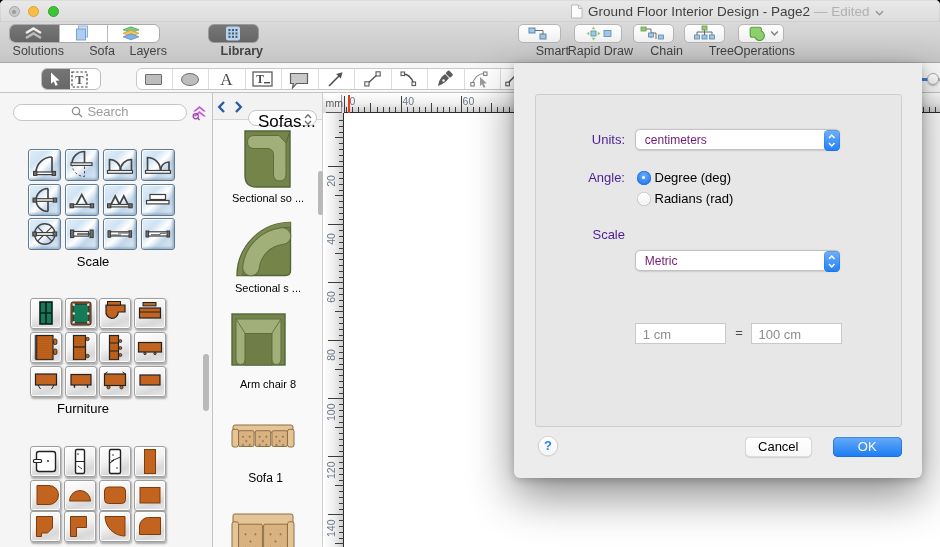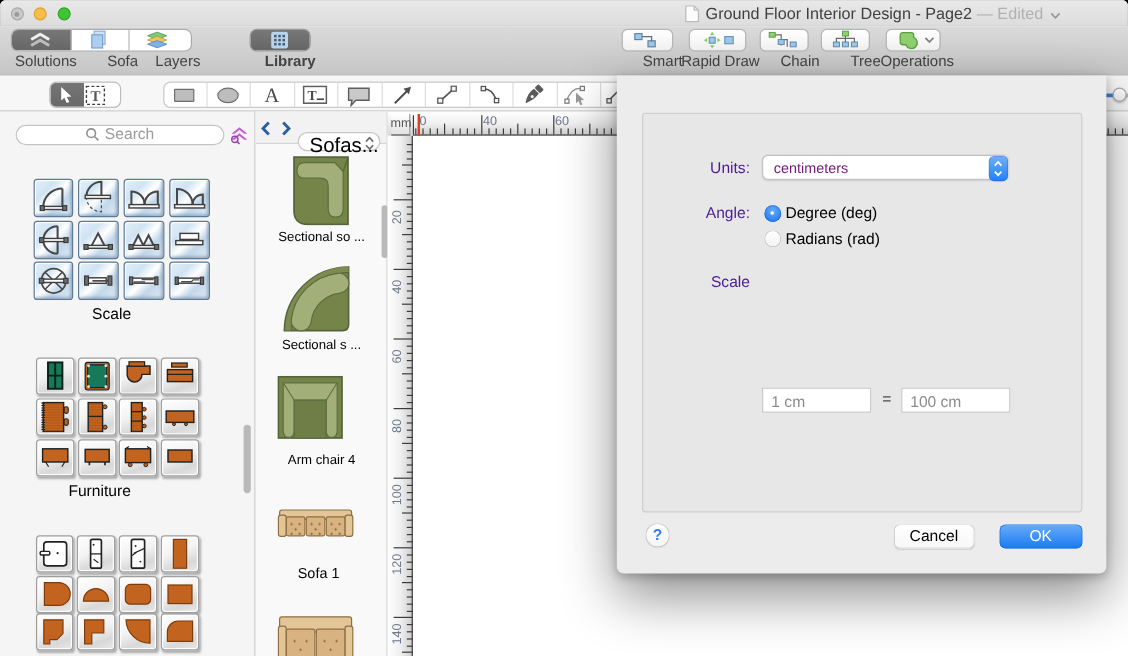--- a/index.html
+++ b/index.html
@@ -530,21 +530,21 @@
 <path d="M17 46.5 A 35.5 35.5 0 0 1 48.5 15" fill="none" stroke="#5e6d41" stroke-width="17.6" stroke-linecap="round"></path>
 <path d="M17 46.5 A 35.5 35.5 0 0 1 48.5 15" fill="none" stroke="#a3af79" stroke-width="15.6" stroke-linecap="round"></path>
 </svg>
 <div class="abs mplabel" style="left:218px;top:282px;width:100px;">Sectional s ...</div>
 <svg class="abs" style="left:231px;top:312.5px;" width="55" height="53" viewBox="0 0 55 53">
 <rect x="1" y="1" width="53" height="51" fill="#75854a" stroke="#55643a" stroke-width="1.4"></rect>
 <path d="M5 6 H50 V45.5 Q50 51.5 45.4 51.5 Q40.8 51.5 40.8 45.5 V20.5 H14.2 V45.5 Q14.2 51.5 9.6 51.5 Q5 51.5 5 45.5 z" fill="#a3af79" stroke="#5e6d41" stroke-width="1"></path>
 <path d="M5 6 L14.2 20.5 M50 6 L40.8 20.5" stroke="#5e6d41" stroke-width="0.9"></path>
 <rect x="14.2" y="20.5" width="26.6" height="31.5" fill="#6f7e46" stroke="#5e6d41" stroke-width="0.9"></rect>
 </svg>
-<div class="abs mplabel" style="left:218px;top:378px;width:100px;">Arm chair 4</div>
+<div class="abs mplabel" style="left:218px;top:378px;width:100px;">Arm chair 8</div>
 <svg class="abs" style="left:231px;top:424px;" width="64" height="24" viewBox="0 0 64 24">
       <rect x="2" y="1" width="60" height="7.68" rx="2" fill="#e3c598" stroke="#8f6f42" stroke-width="1"></rect>
       <rect x="1" y="5.28" width="6.5" height="17.72" rx="2" fill="#e3c598" stroke="#8f6f42" stroke-width="1"></rect>
       <rect x="56.5" y="5.28" width="6.5" height="17.72" rx="2" fill="#e3c598" stroke="#8f6f42" stroke-width="1"></rect>
       <rect x="7.6" y="6.720000000000001" width="15.466666666666669" height="15.780000000000001" rx="1.5" fill="#d9b282" stroke="#8f6f42" stroke-width="1"></rect>
       <path d="M10.8 12.768 h2.4 M12.0 11.568000000000001 v2.4" stroke="#8f6f42" stroke-width="0.7"></path>
       <path d="M17.466666666666665 12.768 h2.4 M18.666666666666664 11.568000000000001 v2.4" stroke="#8f6f42" stroke-width="0.7"></path>
       <path d="M14.133333333333335 17.088 h2.4 M15.333333333333334 15.888000000000002 v2.4" stroke="#8f6f42" stroke-width="0.7"></path>
       <path d="M10.8 20.8896 h2.4 M12.0 19.689600000000002 v2.4" stroke="#8f6f42" stroke-width="0.7"></path>
       <path d="M17.466666666666665 20.8896 h2.4 M18.666666666666664 19.689600000000002 v2.4" stroke="#8f6f42" stroke-width="0.7"></path>
@@ -789,20 +789,29 @@
           </svg>
         </div>
       </div>
 <div class="abs dlabel" style="left:40px;top:106.5px;width:71px;">Angle:</div>
 <div class="abs" style="left:122.5px;top:107.5px;width:14px;height:14px;border-radius:50%;background:radial-gradient(circle at 50% 35%,#67aef8,#2c7ef2 70%);box-shadow:inset 0 0 0 0.5px #1c66d0;"></div>
 <div class="abs" style="left:127.8px;top:112.8px;width:3.5px;height:3.5px;border-radius:50%;background:#fff;"></div>
 <div class="abs" style="left:140.5px;top:106.5px;font-size:13px;">Degree (deg)</div>
 <div class="abs" style="left:122.5px;top:129px;width:14px;height:14px;border-radius:50%;background:linear-gradient(#fff,#f2f2f2);box-shadow:inset 0 0 0 0.6px #b6b6b6;"></div>
 <div class="abs" style="left:140.5px;top:128px;font-size:13px;">Radians (rad)</div>
 <div class="abs dlabel" style="left:40px;top:164px;width:71px;">Scale</div>
+<div class="abs pop" style="left:120.8px;top:187px;width:205.5px;height:21px;">
+        <span class="poptext">Metric</span>
+        <div class="stepper">
+          <svg width="15.5" height="21" viewBox="0 0 15.5 21">
+            <path d="M5 8 L7.75 5 L10.5 8" fill="none" stroke="#fff" stroke-width="1.5"></path>
+            <path d="M5 13 L7.75 16 L10.5 13" fill="none" stroke="#fff" stroke-width="1.5"></path>
+          </svg>
+        </div>
+      </div>
 <div class="abs field" style="left:120.8px;top:260px;width:91px;height:20.5px;">
         <span style="position:absolute;left:7px;top:3px;">1 cm</span>
       </div>
 <div class="abs" style="left:219px;top:262px;width:12px;text-align:center;font-size:13px;color:#4c4c4c;">=</div>
 <div class="abs field" style="left:236.5px;top:260px;width:91px;height:20.5px;">
         <span style="position:absolute;left:7px;top:3px;">100 cm</span>
       </div>
 <div class="abs" style="left:24px;top:373px;width:20px;height:20px;border-radius:50%;background:linear-gradient(#fff,#f4f4f4);box-shadow:inset 0 0 0 0.6px #bcbcbc,0 0.5px 1px rgba(0,0,0,0.15);color:#2a7ff2;font-size:13px;font-weight:bold;text-align:center;line-height:20px;">?</div>
 <div class="abs btn" style="left:230.5px;top:373.5px;width:67.5px;background:linear-gradient(#fff,#f7f7f7);box-shadow:inset 0 0 0 0.6px #c3c3c3,0 0.5px 1px rgba(0,0,0,0.12);">Cancel</div>
 <div class="abs btn" style="left:319px;top:373.5px;width:68.5px;background:linear-gradient(#68acf8,#1a7bf3);box-shadow:inset 0 0 0 0.6px #1668d8;color:#fff;">OK</div>

